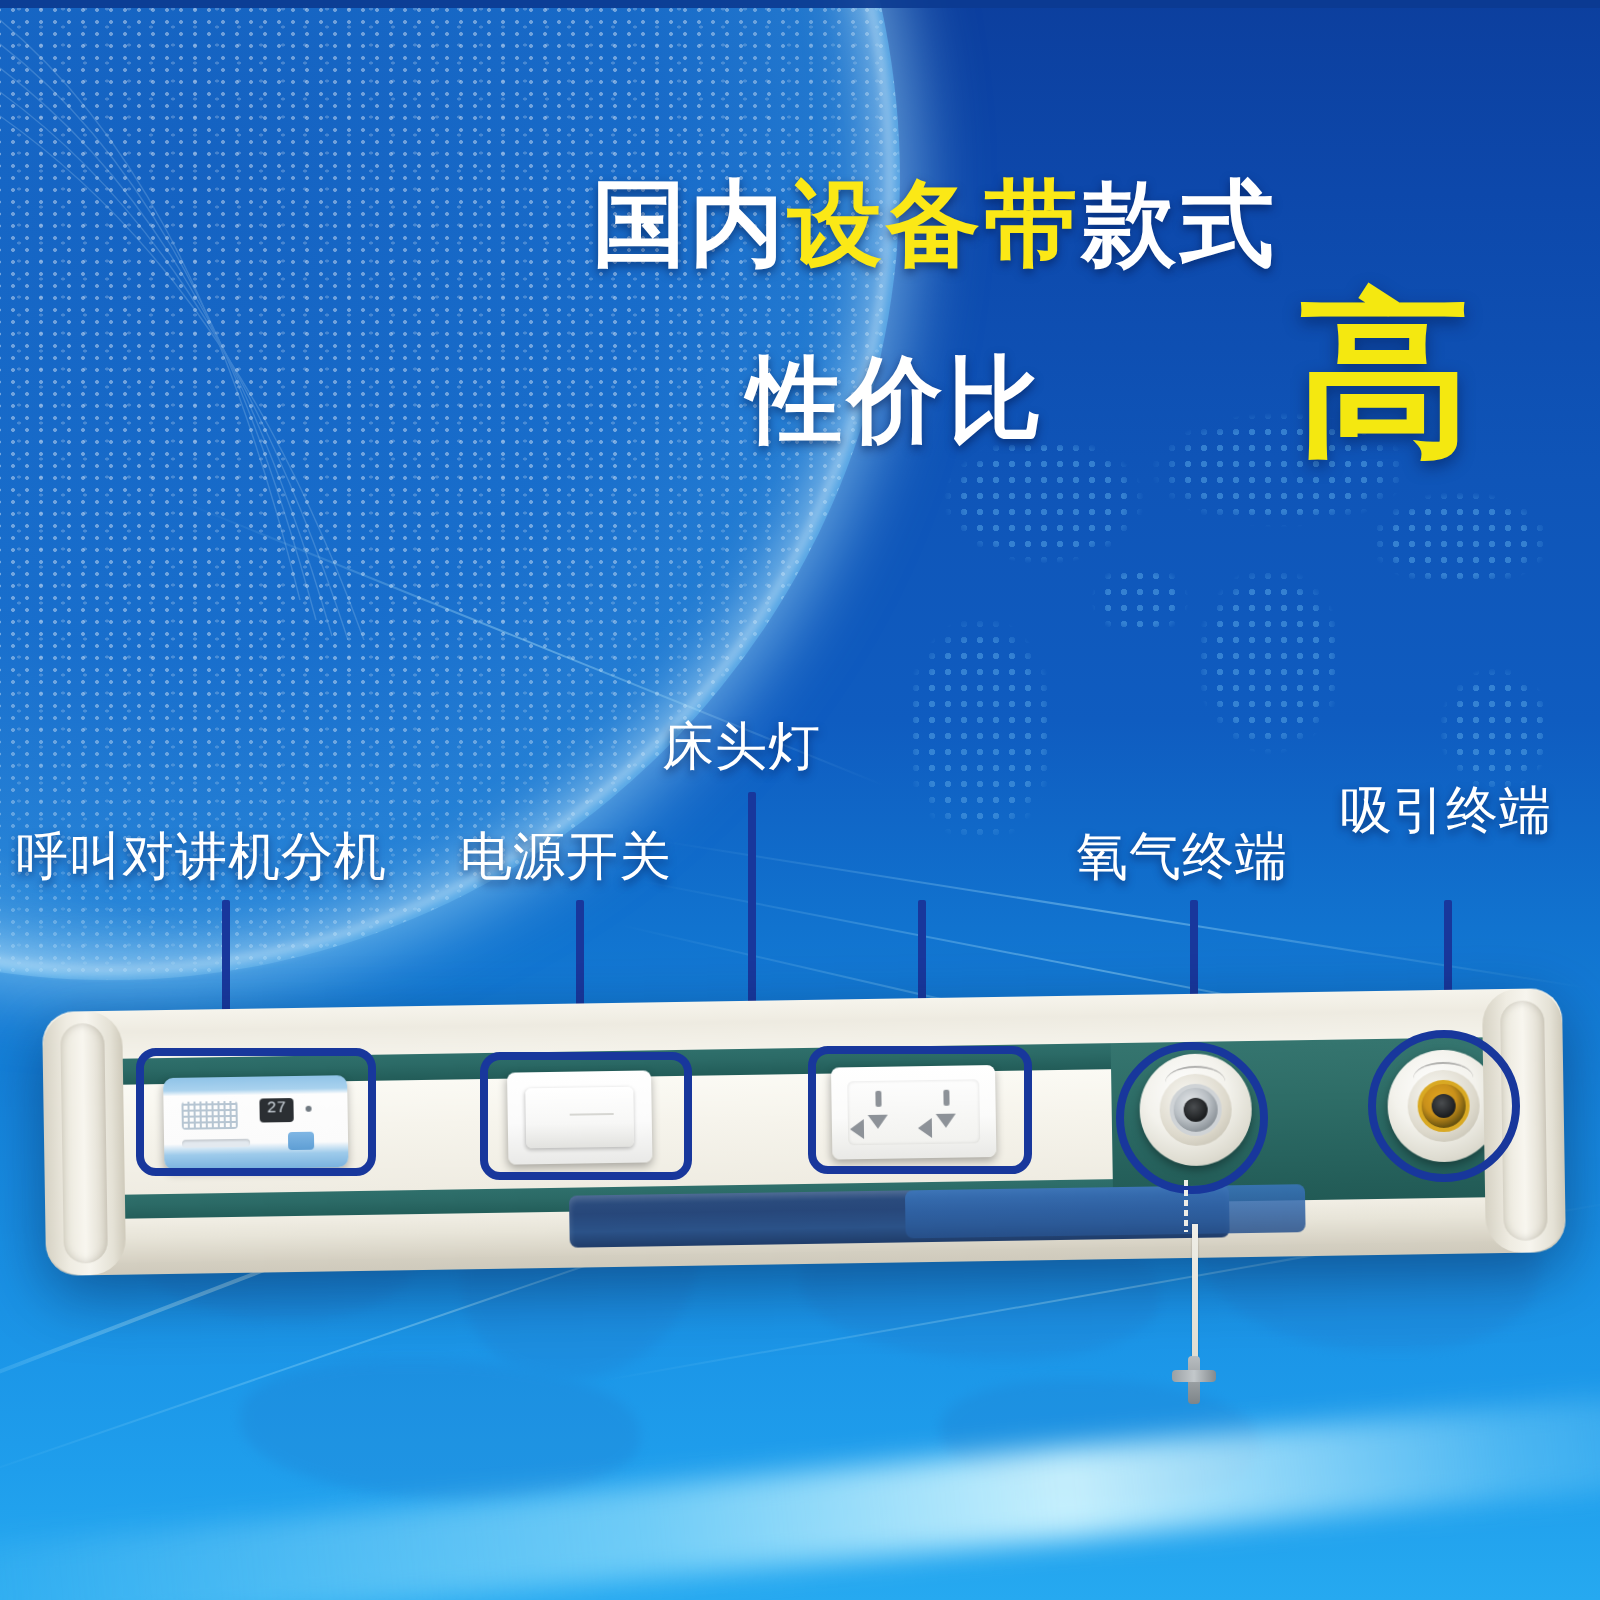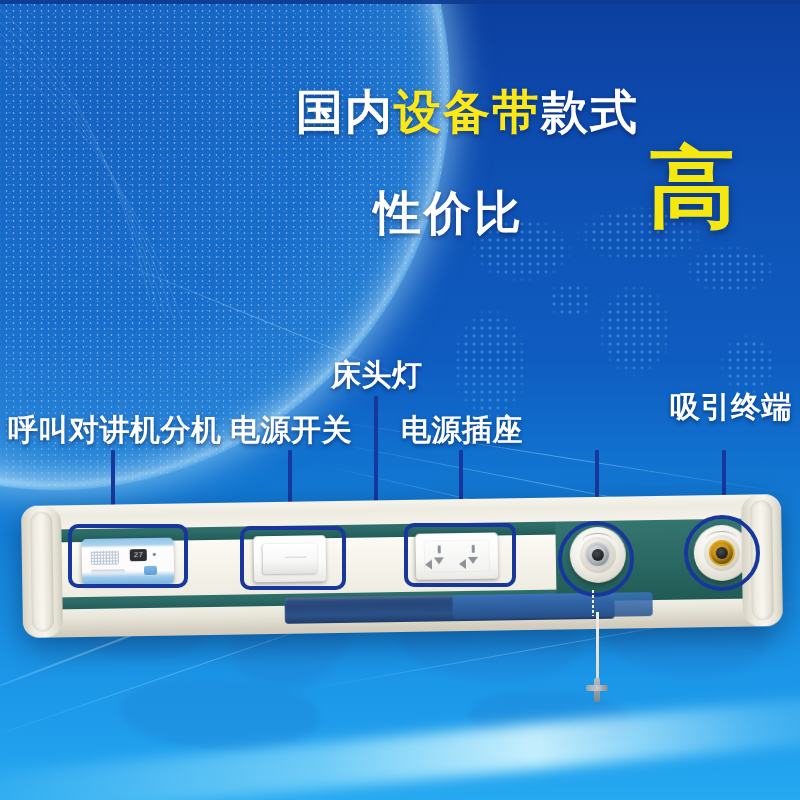--- a/index.html
+++ b/index.html
@@ -104,33 +104,33 @@
   
   .headline{
     position:absolute;left:296px;top:88px;
     font-size:47px;font-weight:bold;letter-spacing:2px;line-height:1;
     white-space:nowrap;
     text-shadow:0 2px 5px rgba(0,20,70,.55);
   }
   .headline .w{color:#ffffff;}
   .headline .y{color:#fbe816;}
   .sub{
-    position:absolute;left:374px;top:189px;
+    position:absolute;left:374px;top:176px;
     font-size:47px;font-weight:bold;letter-spacing:3px;color:#ffffff;line-height:1;
     white-space:nowrap;text-shadow:0 2px 5px rgba(0,20,70,.55);
   }
   .big{
     position:absolute;left:648px;top:144px;
     font-size:88px;font-weight:bold;color:#f4e810;line-height:1;
     text-shadow:0 3px 8px rgba(0,20,70,.5);
   }
 
   
   .callout{
-    position:absolute;font-size:30px;font-weight:bold;color:#ffffff;
+    position:absolute;font-size:26px;font-weight:normal;color:#ffffff;
     white-space:nowrap;line-height:1;letter-spacing:.5px;
     text-shadow:0 2px 4px rgba(0,25,80,.6);
   }
   .leader{
     position:absolute;width:4px;background:#18379c;border-radius:1px;
   }
 
   
   #panel{
     position:absolute;left:22px;top:500px;width:760px;height:132px;
@@ -331,21 +331,21 @@
 
   <div class="headline">
     <span class="w">国内</span><span class="y">设备带</span><span class="w">款式</span>
   </div>
   <div class="sub">性价比</div>
   <div class="big">高</div>
 
   <div class="callout" style="left:230px;top:415px;">电源开关</div>
   <div class="callout" style="left:8px;top:415px;">呼叫对讲机分机</div>
   <div class="callout" style="left:331px;top:360px;">床头灯</div>
-  <div class="callout" style="left:401px;top:415px;">电源插座</div>
+  <div class="callout" style="left:538px;top:415px;">氧气终端</div>
   <div class="callout" style="left:670px;top:392px;">吸引终端</div>
 
   <div class="leader" style="left:111px;top:450px;height:85px;"></div>
   <div class="leader" style="left:288px;top:450px;height:83px;"></div>
   <div class="leader" style="left:374px;top:396px;height:212px;"></div>
   <div class="leader" style="left:459px;top:450px;height:80px;"></div>
   <div class="leader" style="left:595px;top:450px;height:70px;"></div>
   <div class="leader" style="left:722px;top:450px;height:65px;"></div>
 
   <div id="panel">

